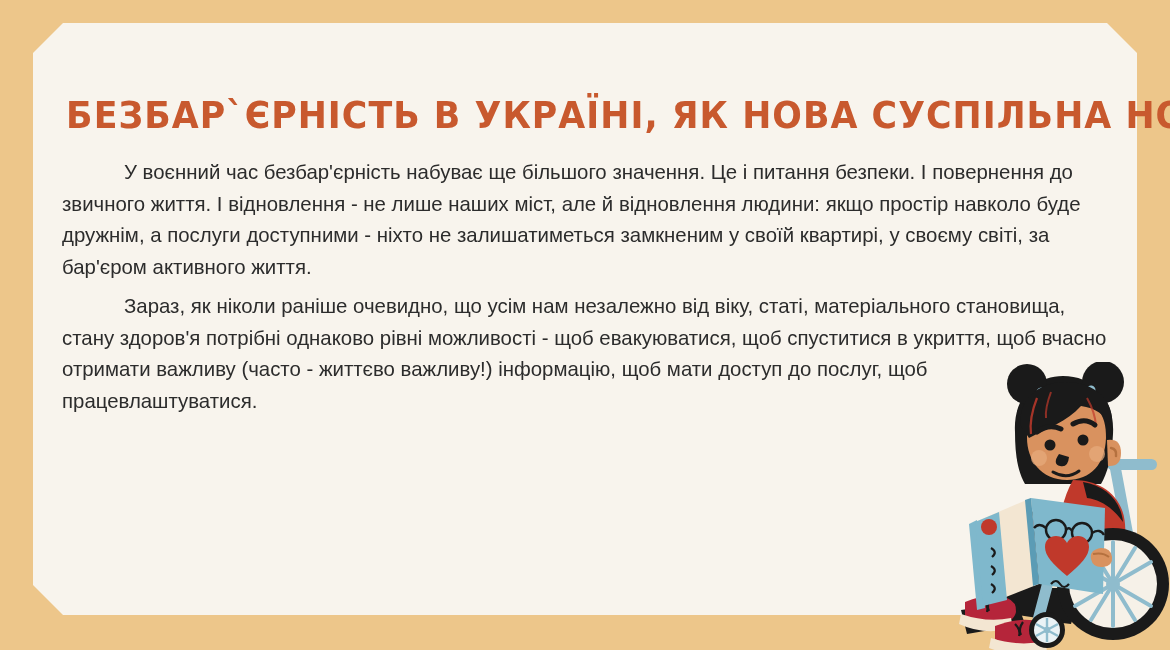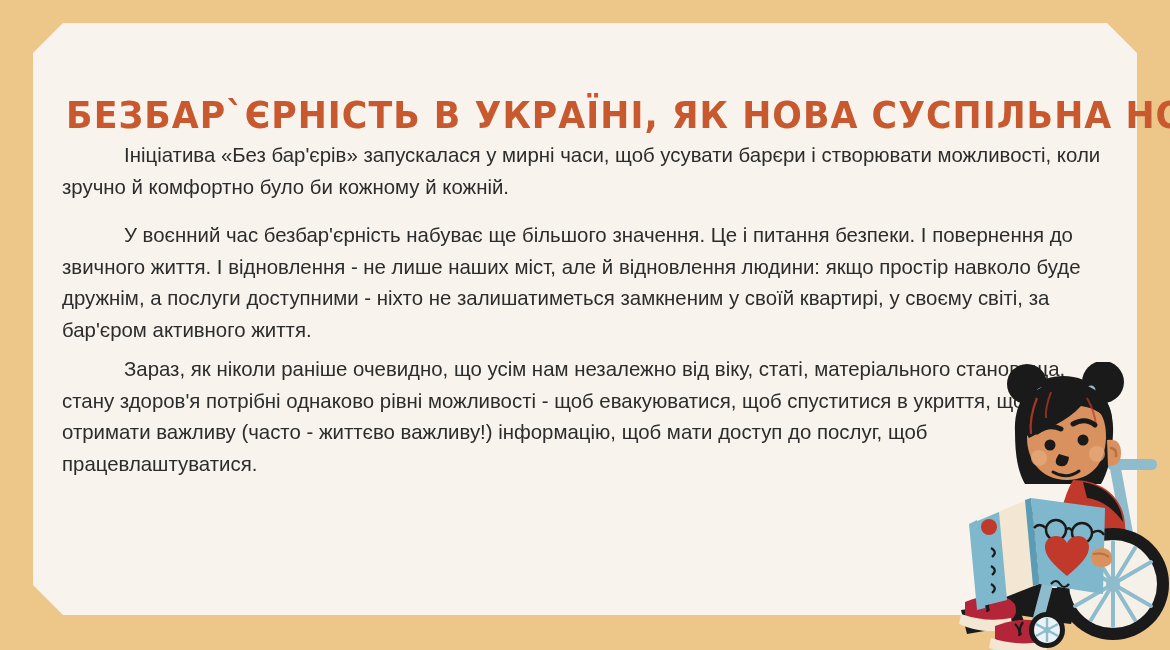--- a/index.html
+++ b/index.html
@@ -97,21 +97,20 @@
 </head>
 <body>
 
 <div id="slide">
 
   <div id="card"></div>
 
   <h1 id="title">БЕЗБАР`ЄРНІСТЬ В УКРАЇНІ, ЯК НОВА СУСПІЛЬНА НОРМА</h1>
 
   <div id="body-copy">
-    <p class="para-1">Ініціатива «Без бар'єрів» запускалася у мирні часи, щоб усувати барєри і створювати можливості, коли зручно й комфортно було би кожному й кожній.</p>
     <p class="gap-before">У воєнний час безбар'єрність набуває ще більшого значення. Це і питання безпеки. І повернення до звичного життя. І відновлення - не лише наших міст, але й відновлення людини: якщо простір навколо буде дружнім, а послуги доступними - ніхто не залишатиметься замкненим у своїй квартирі, у своєму світі, за бар'єром активного життя.</p>
     <p class="tight-before">Зараз, як ніколи раніше очевидно, що усім нам незалежно від віку, статі, матеріального становища, стану здоров'я потрібні однаково рівні можливості - щоб евакуюватися, щоб спуститися в укриття, щоб вчасно отримати важливу (часто - життєво важливу!) інформацію, щоб мати доступ до послуг, щоб працевлаштуватися.</p>
   </div>
 
   <div id="illustration">
     <svg width="215" height="288" viewBox="0 0 215 288" xmlns="http://www.w3.org/2000/svg">
 
       <g>
         <rect x="152" y="97" width="50" height="11" rx="5.5" fill="#8fbccd"></rect>
         <path d="M160 104 L176 190" stroke="#8fbccd" stroke-width="11" stroke-linecap="round" fill="none"></path>

